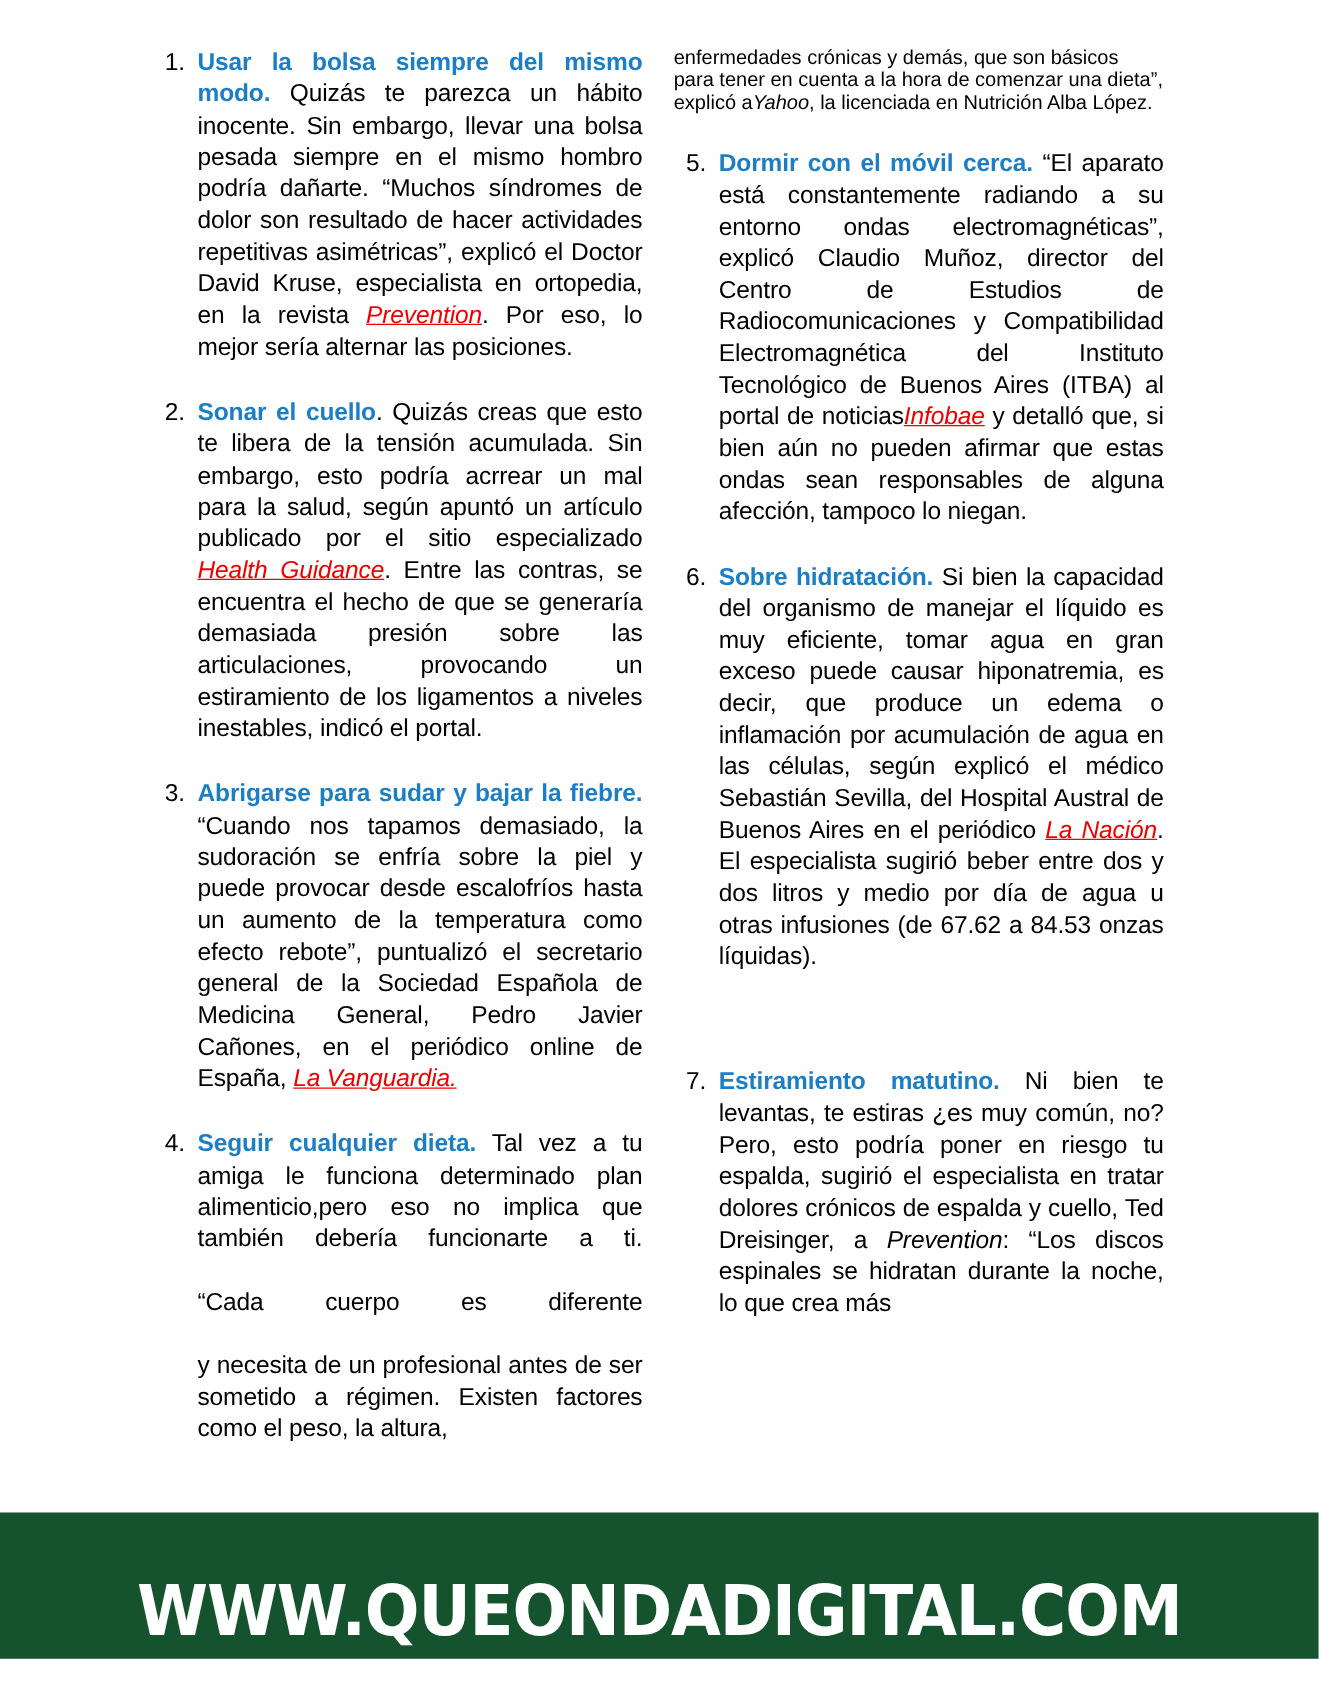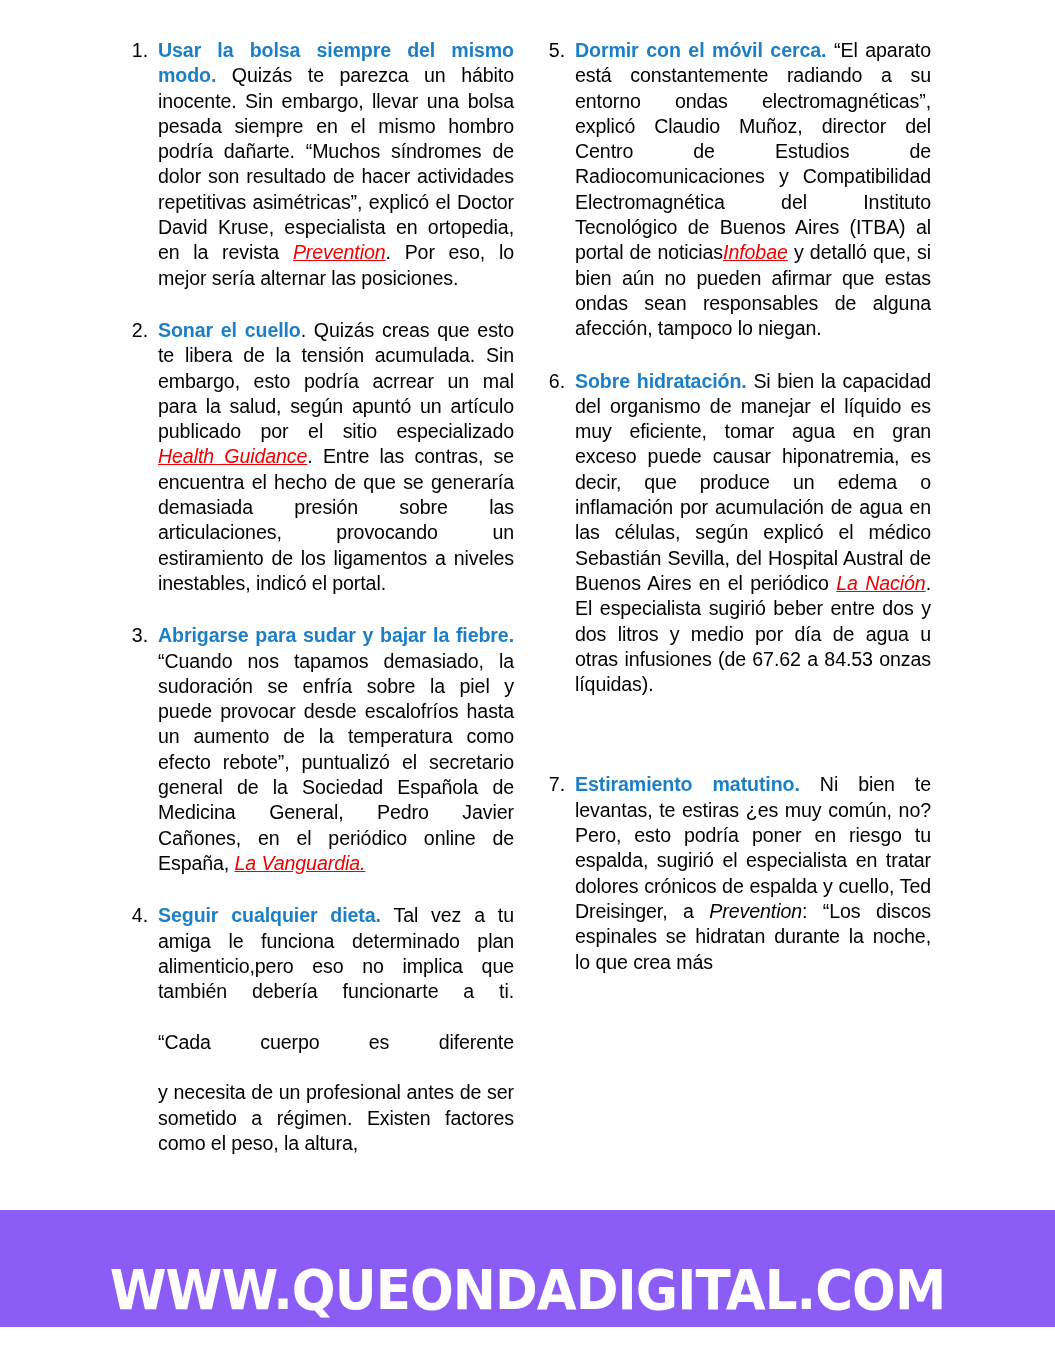--- a/index.html
+++ b/index.html
@@ -90,21 +90,21 @@
 
   
   .brk { display: inline-block; width: 100%; height: 0; }
 
   .footer-banner {
     position: absolute;
     left: 0;
     top: 1210px;
     width: 1055px;
     height: 117px;
-    background: #8b5cf6;
+    background: #14532d;
   }
 
   .footer-url {
     position: absolute;
     left: 0;
     top: 50px;
     width: 1055px;
     text-align: center;
     color: #ffffff;
     font-family: "DejaVu Sans", sans-serif;
@@ -145,20 +145,21 @@
         <li class="tip">
           <span class="tip-num">4.</span>
           <span class="tip-body"><span class="lead">Seguir cualquier dieta.</span><span> Tal vez a tu amiga le funciona determinado plan alimenticio,pero eso no implica que también debería funcionarte a ti.</span><span class="brk"></span><span>“Cada cuerpo es diferente</span><span class="brk"></span><span>y necesita de un profesional antes de ser sometido a régimen. Existen factores como el peso, la altura,</span></span>
         </li>
 
       </ol>
     </div>
 
     <div class="col col-right">
 
+      <div class="tip" style="padding-left:0; margin-bottom:27px;"><span>enfermedades crónicas y demás, que son básicos para tener en cuenta a la hora de comenzar una dieta”, explicó a</span><span class="ital">Yahoo</span><span>, la licenciada en Nutrición Alba López.</span></div>
 
       <ol class="tips">
 
         <li class="tip">
           <span class="tip-num">5.</span>
           <span class="tip-body"><span class="lead">Dormir con el móvil cerca.</span><span> “El aparato está constantemente radiando a su entorno ondas electromagnéticas”, explicó Claudio Muñoz, director del Centro de Estudios de Radiocomunicaciones y Compatibilidad Electromagnética del Instituto Tecnológico de Buenos Aires (ITBA) al portal de noticias</span><span class="link-red">Infobae</span><span> y detalló que, si bien aún no pueden afirmar que estas ondas sean responsables de alguna afección, tampoco lo niegan.</span></span>
         </li>
 
         <li class="tip" style="margin-bottom:75px;">
           <span class="tip-num">6.</span>

